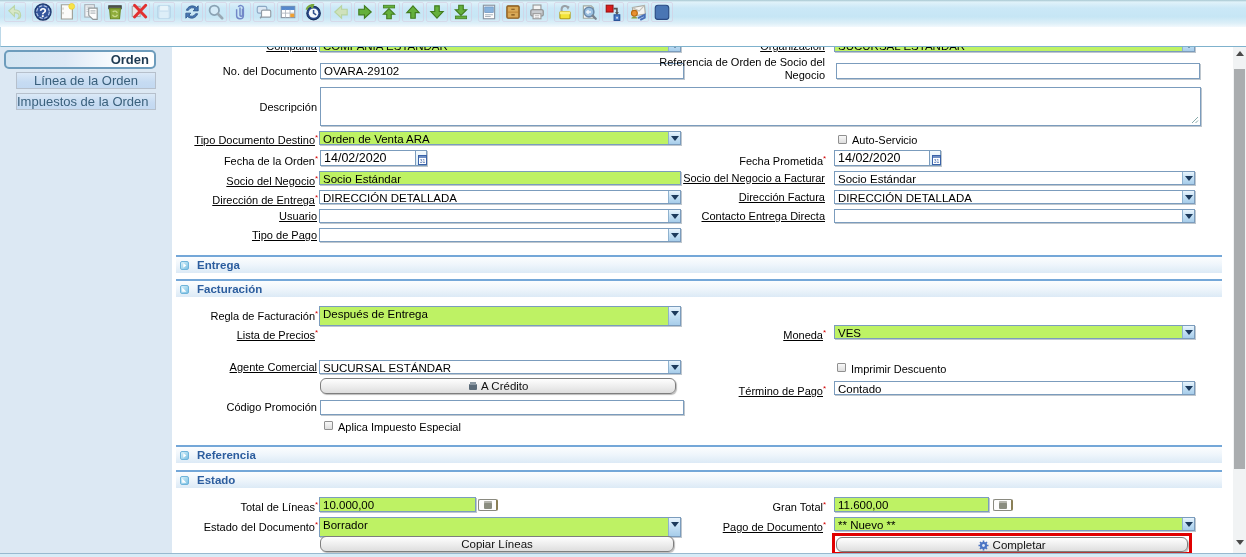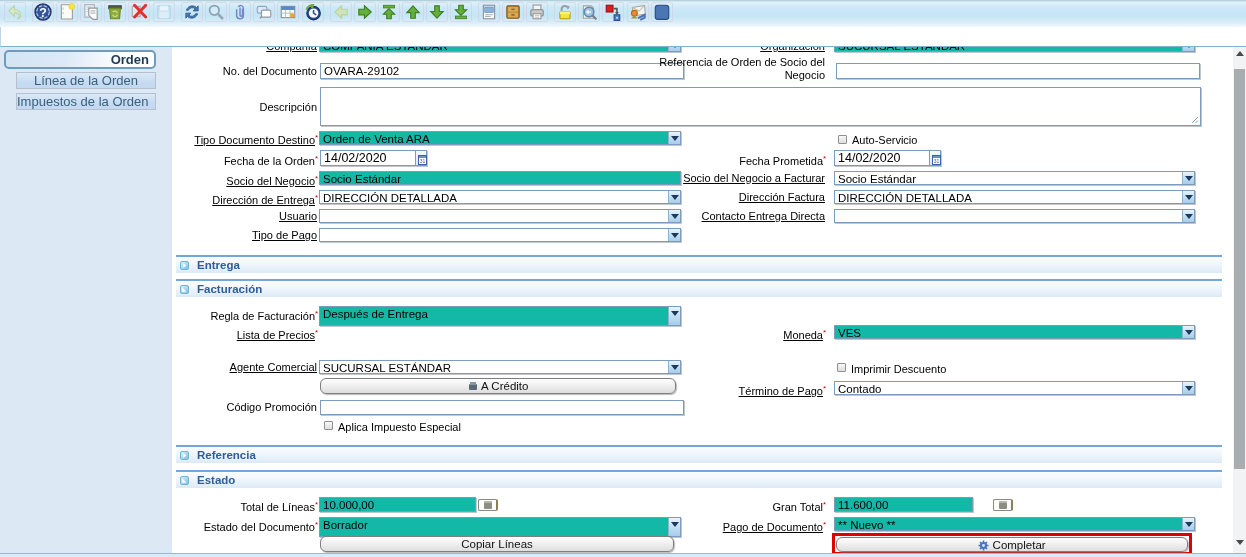--- a/index.html
+++ b/index.html
@@ -37,21 +37,21 @@
   background:#fff; overflow:hidden; }
 .lab { position:absolute; left:0px; width:144px; text-align:right; font-size:11px;
   line-height:13px; color:#000; white-space:nowrap; }
 .labr { position:absolute; left:420px; width:232px; text-align:right; font-size:11px;
   line-height:13px; color:#000; white-space:nowrap; }
 .ast { color:#d40000; font-size:8px; vertical-align:4px; text-decoration:none; display:inline-block; width:3px; margin-right:-1px;}
 u { text-decoration:underline; }
 .f { position:absolute; border:1px solid #7b9cbd; background:#fff; font-size:11.5px;
   line-height:12px; padding:1px 3px 0 3px; white-space:nowrap; overflow:hidden;
   box-shadow:1px 1px 0 rgba(170,180,190,.75); }
-.ro { background:#14b8a6; }
+.ro { background:#bef264; }
 .arrow { position:absolute; right:0; top:0; bottom:0; width:12px;
   background:linear-gradient(180deg,#e9f4fc 0,#c6e1f5 45%,#a7cdea 100%);
   border-left:1px solid #8fb2cf; }
 .arrow:after { content:""; position:absolute; left:2px; top:4px; width:0; height:0;
   border:4px solid transparent; border-top:5px solid #1c3a5c; border-bottom:none; }
 .chk { position:absolute; width:9px; height:9px; border:1px solid #909090;
   background:linear-gradient(180deg,#f8f8f8,#dedede); border-radius:1px; }
 .cl { position:absolute; font-size:11px; line-height:11px; color:#000; white-space:nowrap; }
 .btn { position:absolute; border:1px solid #7e7e7e; border-radius:6px;
   background:linear-gradient(180deg,#fefefe 0,#f0f0f0 45%,#dedede 100%);
@@ -388,21 +388,21 @@
             <path d="M2.3 1.2 L5.3 3.5 L2.3 5.8 Z" fill="#fff"></path>
           </svg>
         </i>
         <span class="gt">Referencia</span>
       </div>
 
     <div class="lab" style="top:451px">Total de Líneas<s class="ast">*</s></div>
     <div class="f ro" style="left:146px;top:450px;width:157px;height:15px">10.000,00</div>
     <div class="cbtn" style="left:305px;top:452px"></div>
     <div class="labr" style="top:451px">Gran Total<s class="ast">*</s></div>
-    <div class="f ro" style="left:661px;top:450px;width:139px;height:15px">11.600,00</div>
+    <div class="f ro" style="left:661px;top:450px;width:155px;height:15px">11.600,00</div>
     <div class="cbtn" style="left:820px;top:452px"></div>
 
     <div class="lab" style="top:471px">Estado del Documento<s class="ast">*</s></div>
     <div class="f ro" style="left:146px;top:470px;width:362px;height:20px">Borrador<i class="arrow"></i></div>
     <div class="labr" style="top:471px"><u>Pago de Documento</u><s class="ast">*</s></div>
     <div class="f ro" style="left:661px;top:470px;width:361px;height:14px">** Nuevo **<i class="arrow"></i></div>
 
     <div class="btn" style="left:147px;top:489px;width:354px;height:16px;line-height:15px">Copiar Líneas</div>
     <div style="position:absolute;left:659px;top:486px;width:360px;height:22px;border:3px solid #e00000"></div>
     <div class="btn" style="left:663px;top:490px;width:352px;height:15px;line-height:14px"><svg style="vertical-align:-2px" width="11" height="11" viewBox="0 0 11 11">

